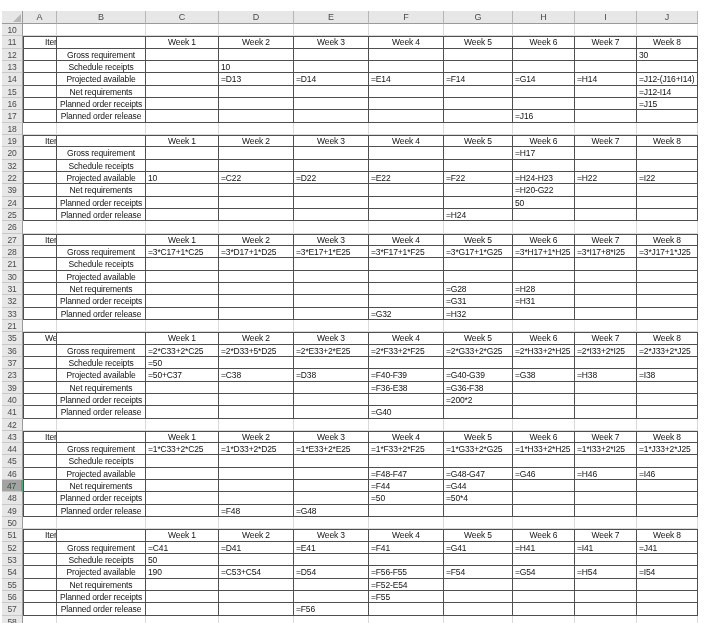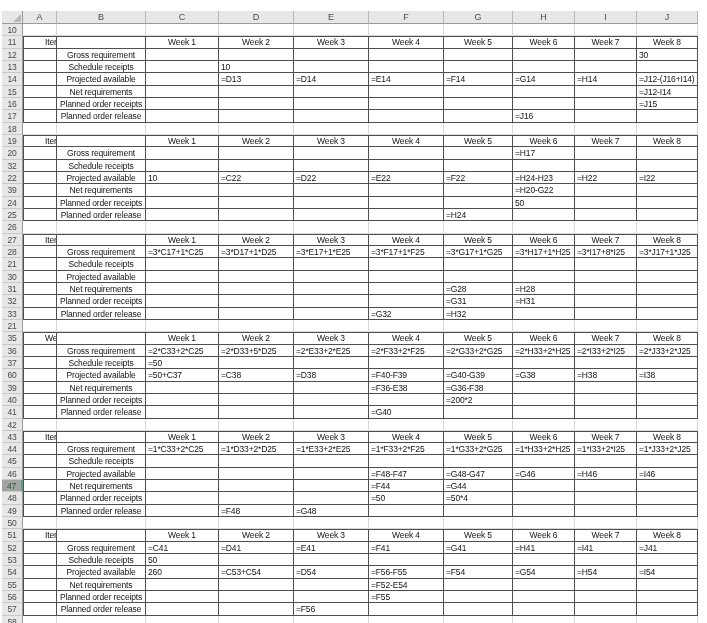--- a/index.html
+++ b/index.html
@@ -378,21 +378,21 @@
     <div class="cell tb tl" id="c-A37"></div>
     <div class="cell center tb" id="c-B37">Schedule receipts</div>
     <div class="cell tb" id="c-C37">=50</div>
     <div class="cell tb" id="c-D37"></div>
     <div class="cell tb" id="c-E37"></div>
     <div class="cell tb" id="c-F37"></div>
     <div class="cell tb" id="c-G37"></div>
     <div class="cell tb" id="c-H37"></div>
     <div class="cell tb" id="c-I37"></div>
     <div class="cell tb" id="c-J37"></div>
-    <div class="cell rowhdr">60</div>
+    <div class="cell rowhdr">23</div>
     <div class="cell tb tl" id="c-A38"></div>
     <div class="cell center tb" id="c-B38">Projected available</div>
     <div class="cell tb" id="c-C38">=50+C37</div>
     <div class="cell tb" id="c-D38">=C38</div>
     <div class="cell tb" id="c-E38">=D38</div>
     <div class="cell tb" id="c-F38">=F40-F39</div>
     <div class="cell tb" id="c-G38">=G40-G39</div>
     <div class="cell tb" id="c-H38">=G38</div>
     <div class="cell tb" id="c-I38">=H38</div>
     <div class="cell tb" id="c-J38">=I38</div>
@@ -557,21 +557,21 @@
     <div class="cell tb" id="c-D53"></div>
     <div class="cell tb" id="c-E53"></div>
     <div class="cell tb" id="c-F53"></div>
     <div class="cell tb" id="c-G53"></div>
     <div class="cell tb" id="c-H53"></div>
     <div class="cell tb" id="c-I53"></div>
     <div class="cell tb" id="c-J53"></div>
     <div class="cell rowhdr">54</div>
     <div class="cell tb tl" id="c-A54"></div>
     <div class="cell center tb" id="c-B54">Projected available</div>
-    <div class="cell tb" id="c-C54">260</div>
+    <div class="cell tb" id="c-C54">190</div>
     <div class="cell tb" id="c-D54">=C53+C54</div>
     <div class="cell tb" id="c-E54">=D54</div>
     <div class="cell tb" id="c-F54">=F56-F55</div>
     <div class="cell tb" id="c-G54">=F54</div>
     <div class="cell tb" id="c-H54">=G54</div>
     <div class="cell tb" id="c-I54">=H54</div>
     <div class="cell tb" id="c-J54">=I54</div>
     <div class="cell rowhdr">55</div>
     <div class="cell tb tl" id="c-A55"></div>
     <div class="cell center tb" id="c-B55">Net requirements</div>

